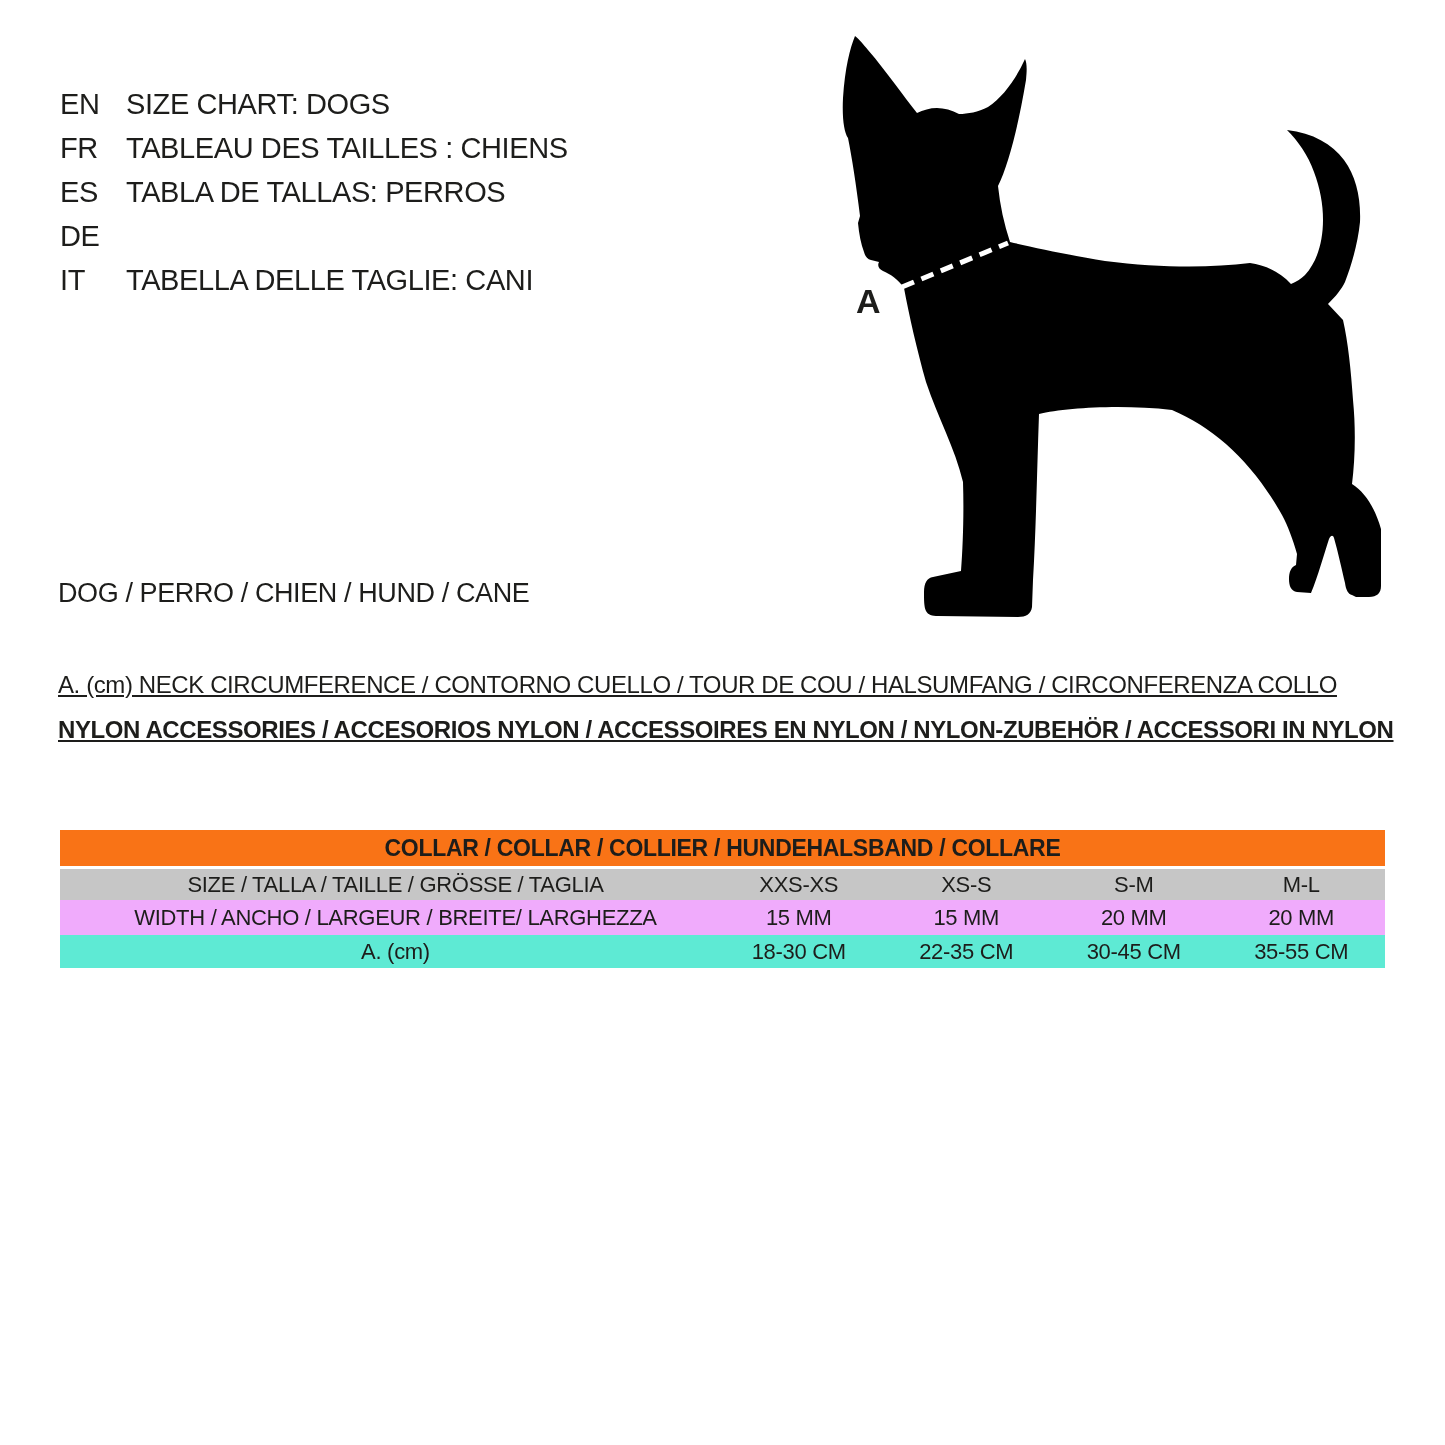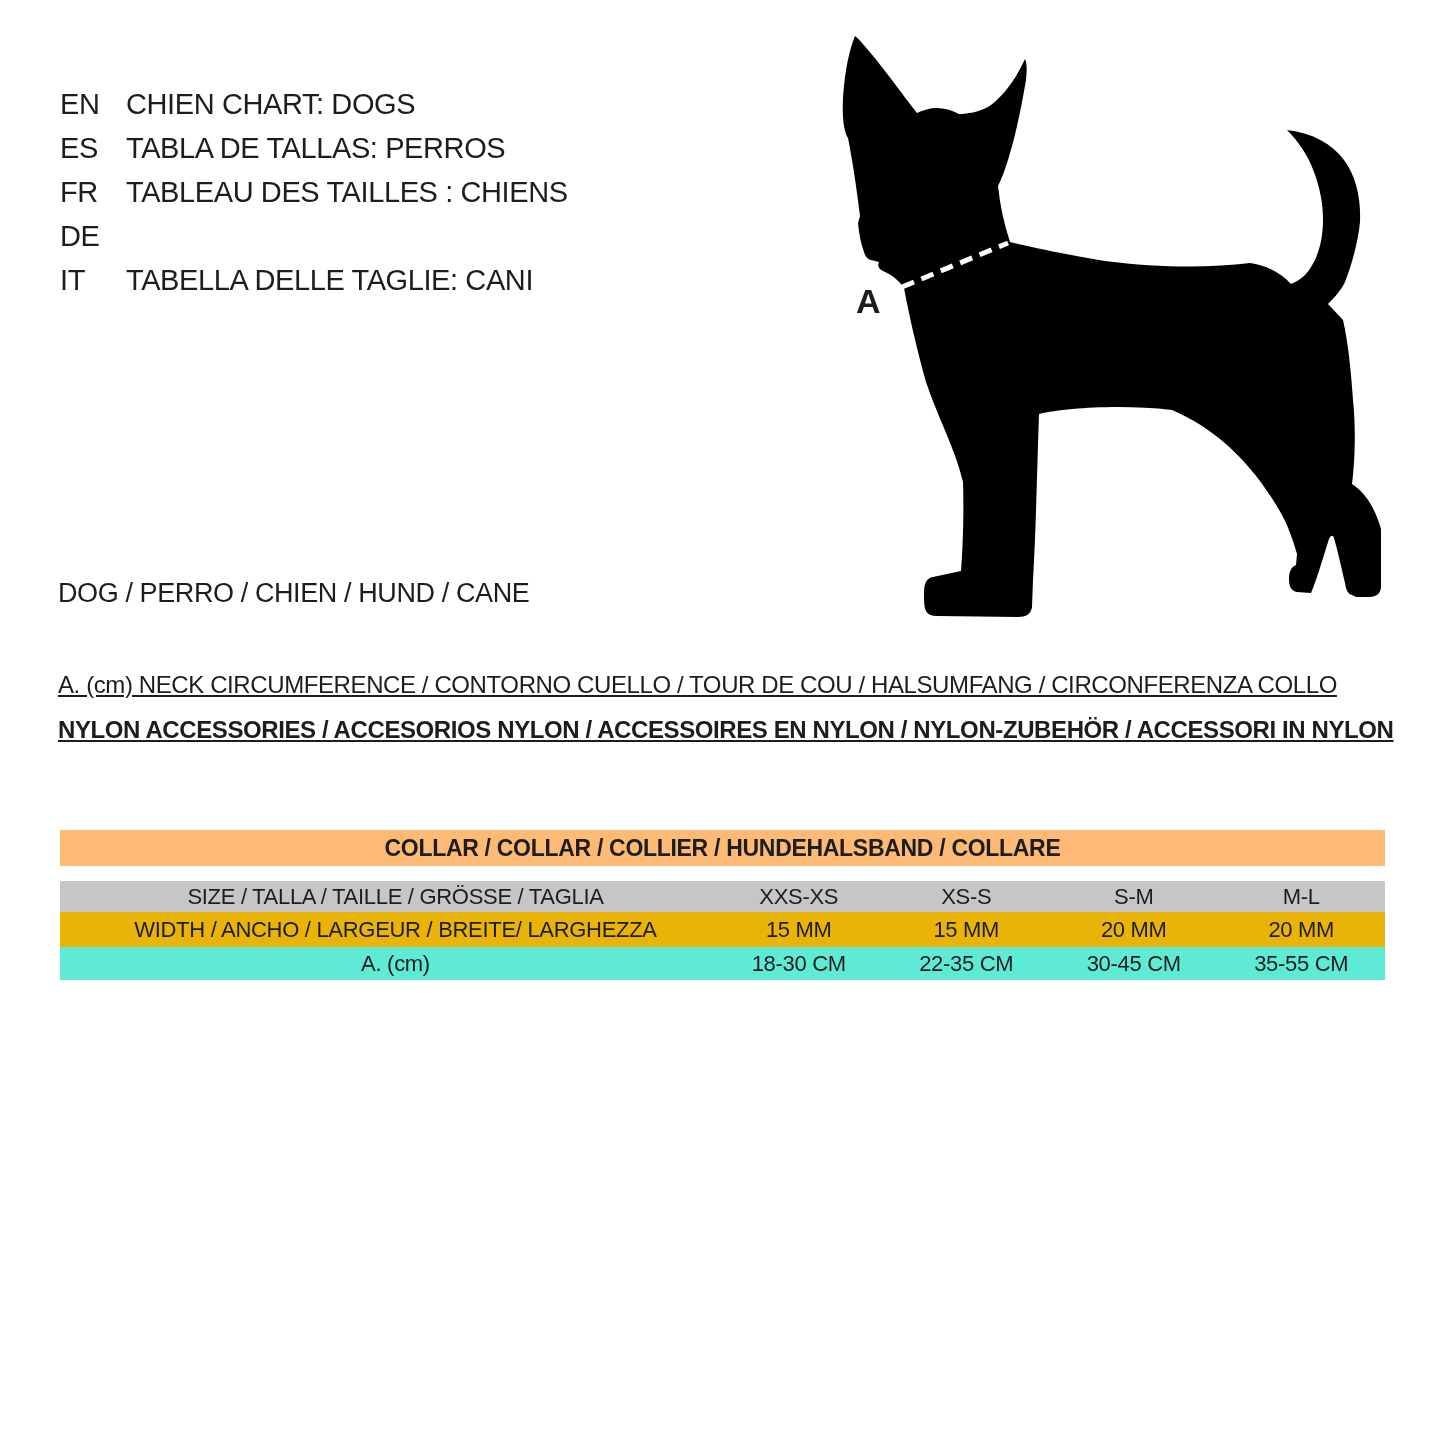--- a/index.html
+++ b/index.html
@@ -23,49 +23,49 @@
     position:absolute;left:58px;top:578px;
     font-size:27px;letter-spacing:-0.4px;white-space:nowrap;
   }
   
   .notes{position:absolute;left:58px;top:662px;width:1350px;}
   .note-line{font-size:24px;line-height:45px;letter-spacing:-0.4px;white-space:nowrap;text-decoration:underline;}
   .note-line.bold{font-weight:bold;}
   
   .size-table{position:absolute;left:60px;top:830px;width:1325px;}
   .t-title{
-    height:36px;line-height:36px;background:#fdba74;
+    height:36px;line-height:36px;background:#f97316;
     font-size:23px;font-weight:bold;text-align:center;
-    letter-spacing:-0.3px;margin-bottom:15px;
+    letter-spacing:-0.3px;margin-bottom:3px;
   }
   .t-row{display:grid;grid-template-columns:655px 1fr 1fr 1fr 1fr;}
   .t-row .cell-label{padding-left:16px;text-align:left;white-space:nowrap;}
   .t-row .cell{font-size:22px;text-align:center;letter-spacing:-0.3px;}
   .row-size{background:#c6c6c6;}
   .row-size .cell{height:31px;line-height:31px;}
-  .row-width{background:#eab308;}
+  .row-width{background:#f0abfc;}
   .row-width .cell{height:35px;line-height:35px;}
   .row-a{background:#5eead4;}
   .row-a .cell{height:33px;line-height:33px;}
 </style>
 </head>
 <body>
 
 <div class="lang-block">
   <div class="lang-row">
     <span class="lang-code">EN</span>
-    <span class="lang-label">CHIEN CHART: DOGS</span>
+    <span class="lang-label">SIZE CHART: DOGS</span>
+  </div>
+  <div class="lang-row">
+    <span class="lang-code">FR</span>
+    <span class="lang-label">TABLEAU DES TAILLES : CHIENS</span>
   </div>
   <div class="lang-row">
     <span class="lang-code">ES</span>
     <span class="lang-label">TABLA DE TALLAS: PERROS</span>
-  </div>
-  <div class="lang-row">
-    <span class="lang-code">FR</span>
-    <span class="lang-label">TABLEAU DES TAILLES : CHIENS</span>
   </div>
   <div class="lang-row">
     <span class="lang-code">DE</span>
   </div>
   <div class="lang-row">
     <span class="lang-code">IT</span>
     <span class="lang-label">TABELLA DELLE TAGLIE: CANI</span>
   </div>
 </div>
 

